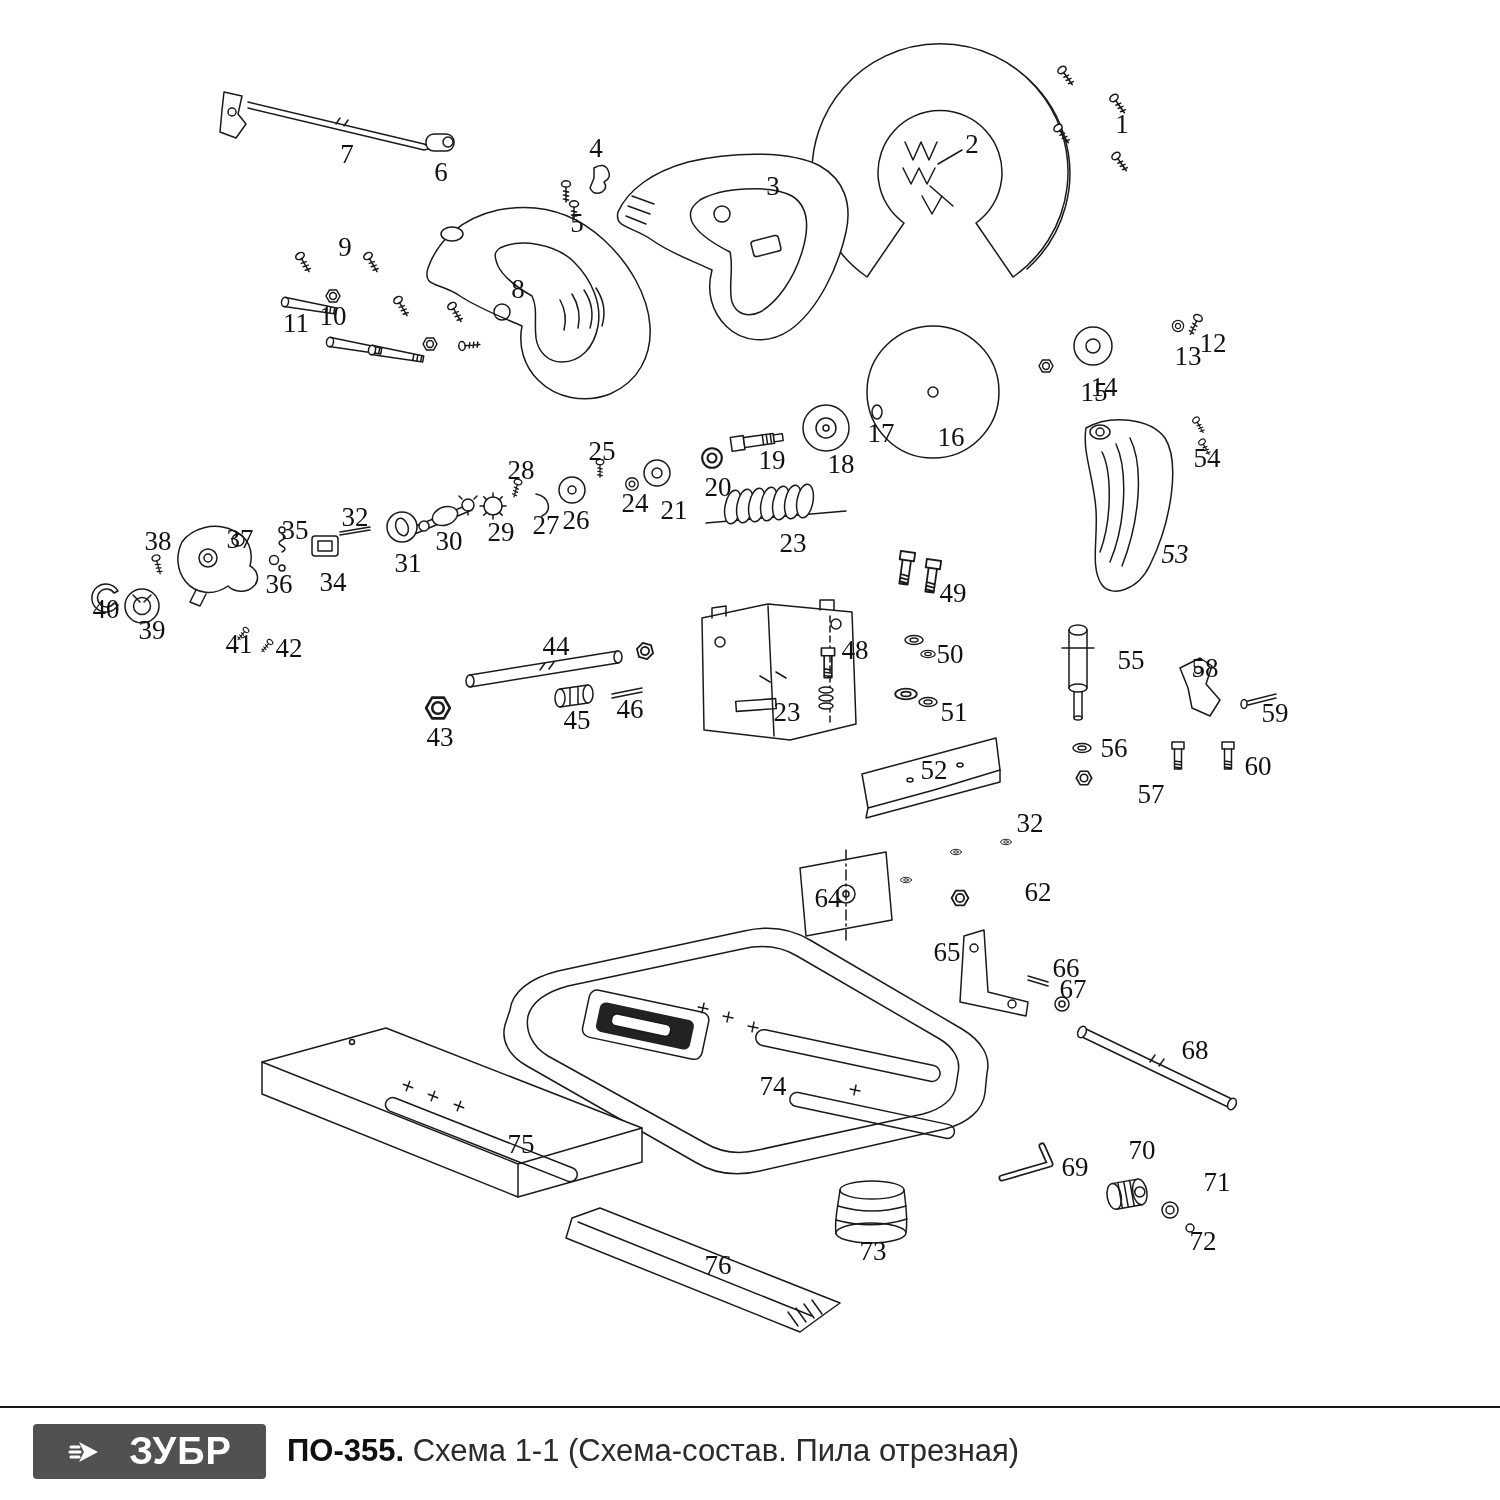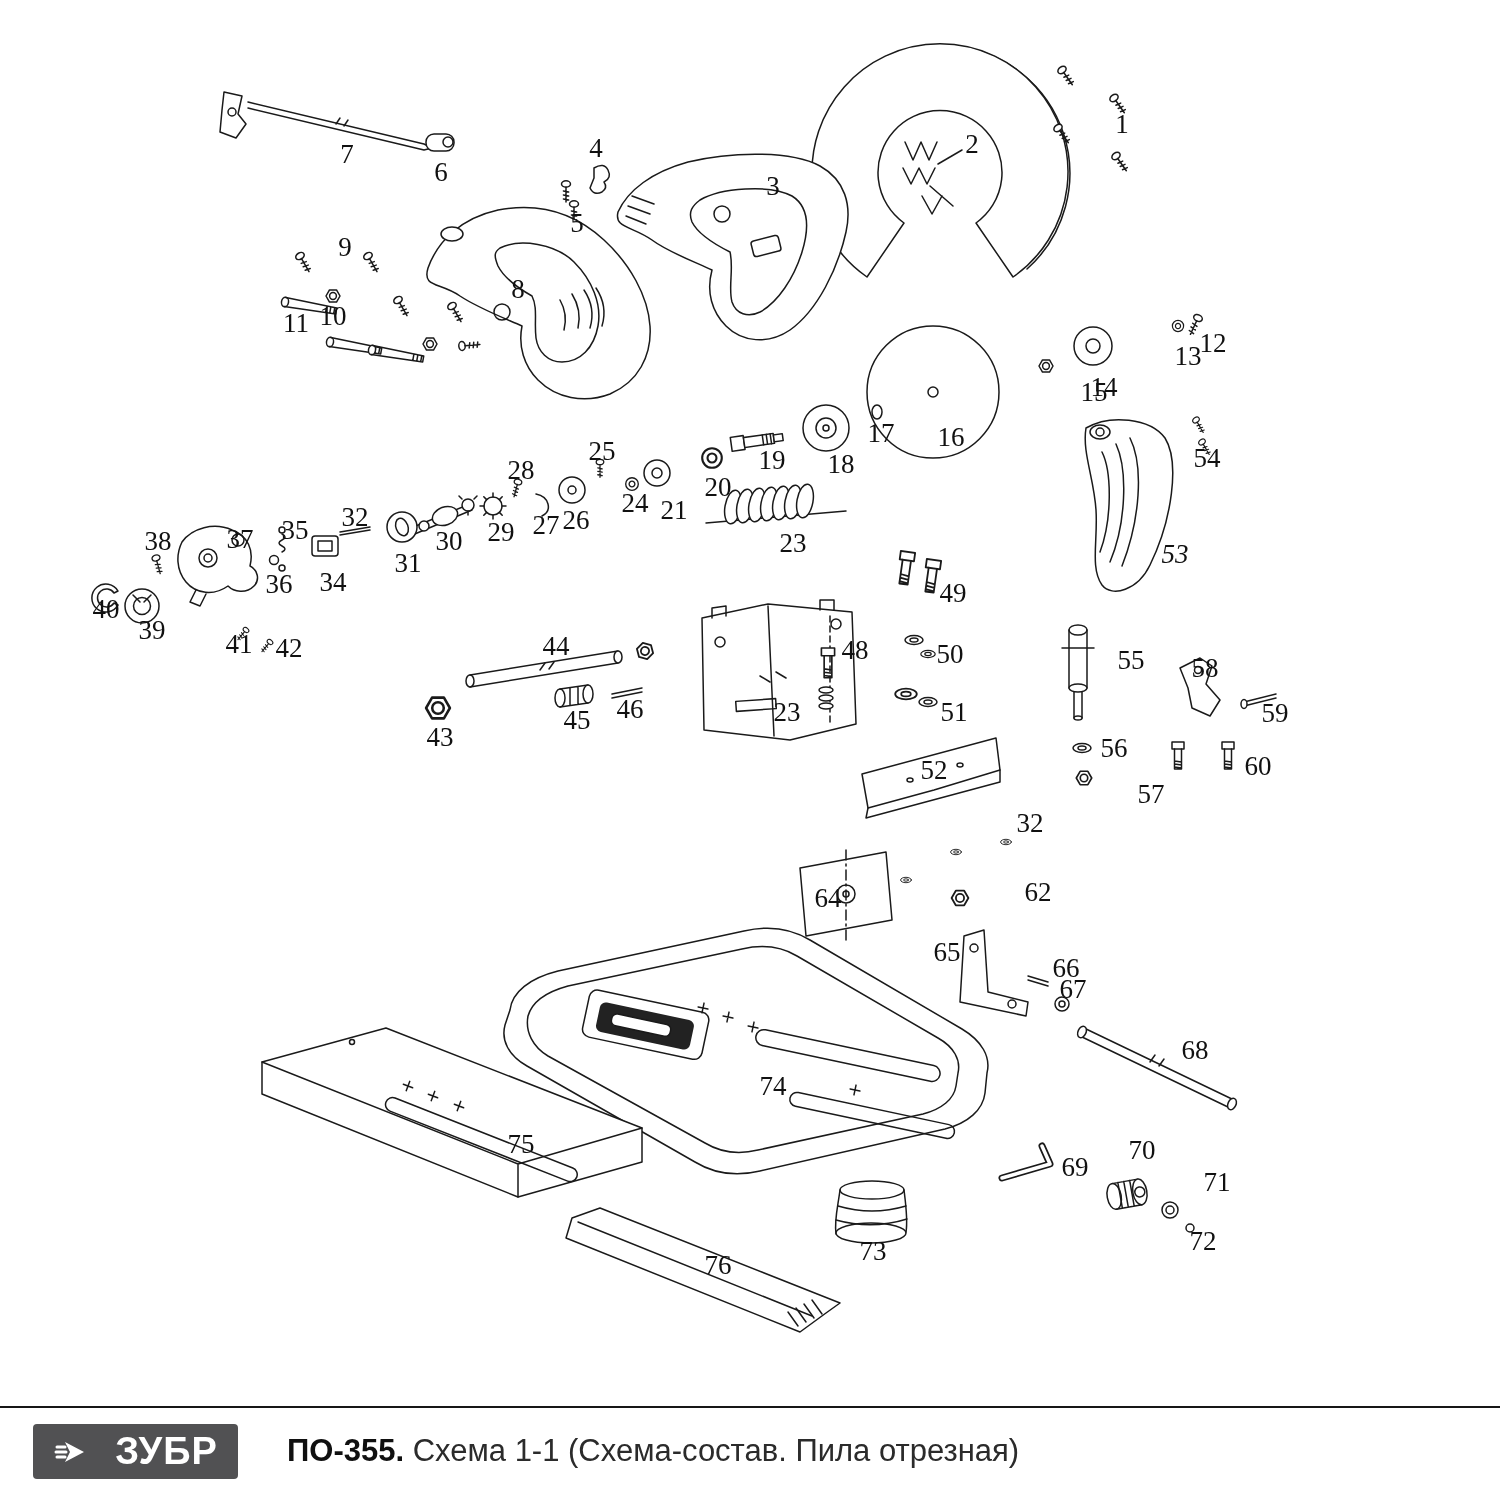--- a/index.html
+++ b/index.html
@@ -5,21 +5,21 @@
   html,body{margin:0;padding:0;background:#ffffff;}
   .stage{position:relative;width:1500px;height:1500px;background:#fff;overflow:hidden;
          font-family:"Liberation Sans",sans-serif;}
   .artwork{position:absolute;left:0;top:0;}
   .labels{position:absolute;left:0;top:0;width:1500px;height:1406px;}
   .part-label{position:absolute;transform:translate(-50%,-50%);
       font-family:"Liberation Serif",serif;font-size:27px;color:#111;
       line-height:1;white-space:nowrap;}
   .footer-line{position:absolute;left:0;top:1406px;width:1500px;height:0;
       border-top:2px solid #161616;}
-  .logo{position:absolute;left:33px;top:1424px;width:205px;height:55px;
+  .logo{position:absolute;left:33px;top:1424px;width:233px;height:55px;
       background:#515153;border-radius:4px;display:flex;align-items:center;
       justify-content:center;gap:26px;}
   .logo-text{color:#fff;font-weight:bold;font-size:38px;letter-spacing:1px;}
   .caption{position:absolute;left:287px;top:1433px;font-size:31px;color:#2b2b2b;}
   .caption .model{font-weight:bold;color:#101010;}
 </style>
 </head>
 <body>
 
 <div class="stage">

